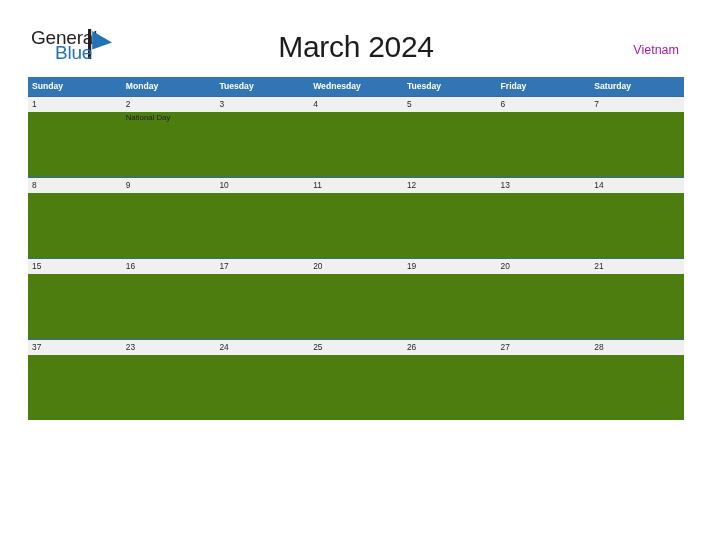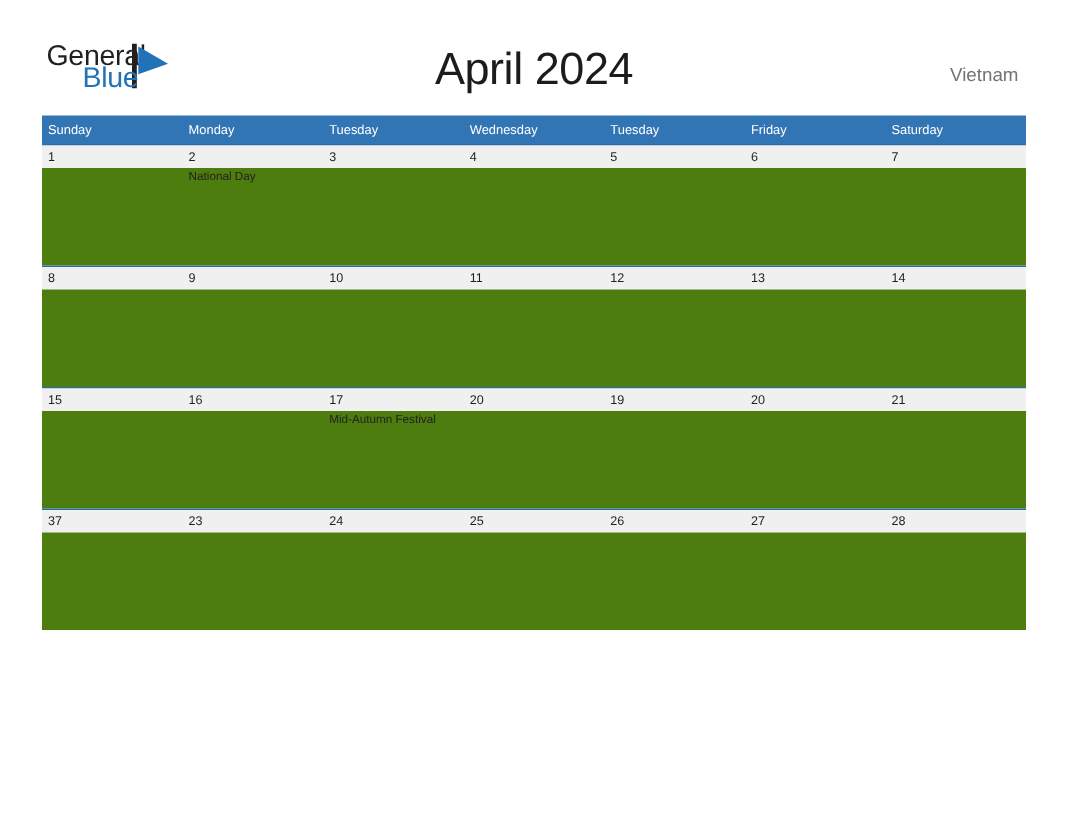--- a/index.html
+++ b/index.html
@@ -74,36 +74,37 @@
     color: #1c1c1c;
     font-family: "Liberation Sans", sans-serif;
     letter-spacing: -0.3px;
   }
 
   .region-label {
     position: absolute;
     right: 33px;
     top: 43px;
     font-size: 12.5px;
-    color: #737373;
+    color: #a21caf;
     font-family: "Liberation Sans", sans-serif;
   }
 
   
   .calendar {
     position: absolute;
     left: 28px;
     top: 77px;
     width: 656px;
   }
 
   .weekday-header {
     display: flex;
     background: #3275b5;
     height: 19px;
+    font-weight: bold;
   }
   .weekday-cell {
     flex: 1 1 0;
     color: #ffffff;
     font-size: 8.6px;
     line-height: 19px;
     padding-left: 4px;
     box-sizing: border-box;
     font-family: "Liberation Sans", sans-serif;
     white-space: nowrap;
@@ -159,21 +160,21 @@
       <span class="logo-row1">General</span>
       <span class="logo-mark">
         <svg width="28" height="30" viewBox="0 0 28 30" xmlns="http://www.w3.org/2000/svg">
           <rect x="0" y="0" width="3.2" height="30" fill="#231f20"></rect>
           <polygon points="4.2,2 24,13.5 4.2,20.5" fill="#2272b8"></polygon>
         </svg>
       </span>
       <span class="logo-row2">Blue</span>
     </div>
 
-    <div class="cal-title">April 2024</div>
+    <div class="cal-title">March 2024</div>
 
     <div class="region-label">Vietnam</div>
   </div>
 
   <div class="calendar">
 
     <div class="weekday-header">
       <div class="weekday-cell">Sunday</div>
       <div class="weekday-cell">Monday</div>
       <div class="weekday-cell">Tuesday</div>
@@ -231,21 +232,20 @@
         <div class="daynum-cell">16</div>
         <div class="daynum-cell">17</div>
         <div class="daynum-cell">20</div>
         <div class="daynum-cell">19</div>
         <div class="daynum-cell">20</div>
         <div class="daynum-cell">21</div>
       </div>
       <div class="body-band">
         <div class="event-cell"></div>
         <div class="event-cell"></div>
-        <div class="event-cell">Mid-Autumn Festival</div>
         <div class="event-cell"></div>
         <div class="event-cell"></div>
         <div class="event-cell"></div>
         <div class="event-cell"></div>
       </div>
     </div>
 
     <div class="week-row row-h-tall">
       <div class="day-band">
         <div class="daynum-cell">37</div>

